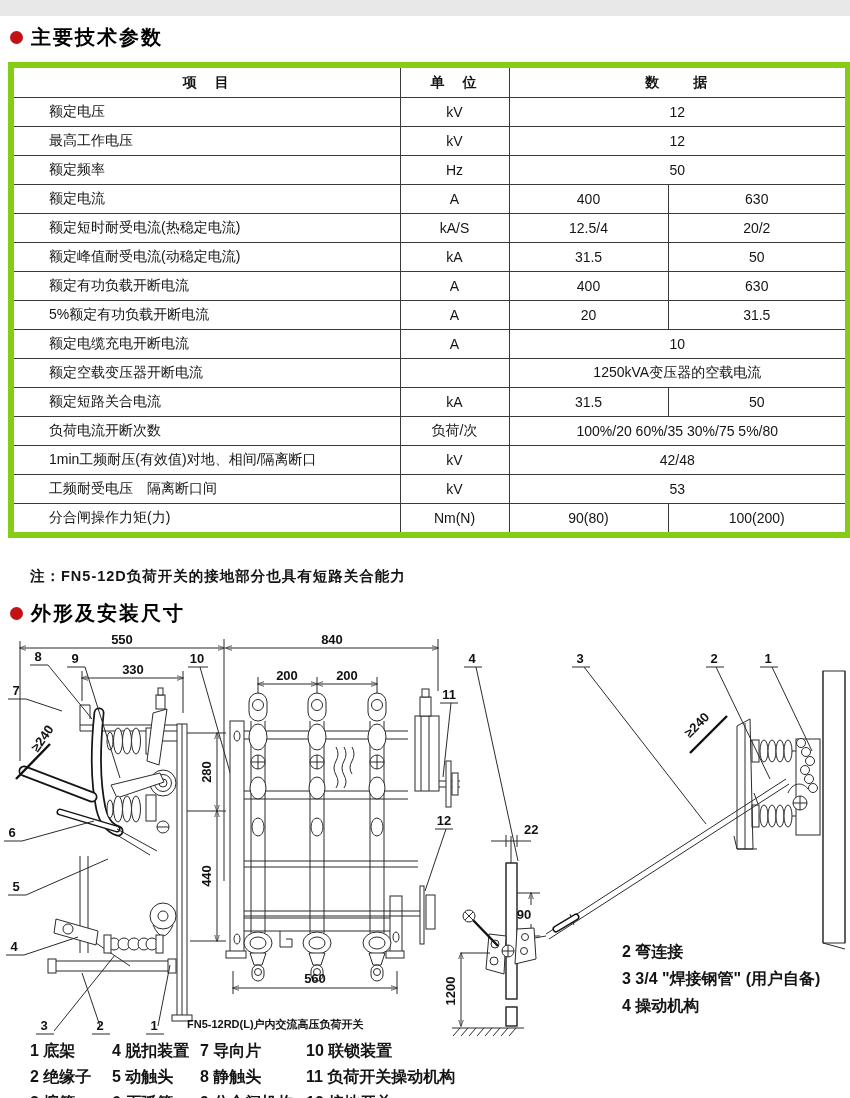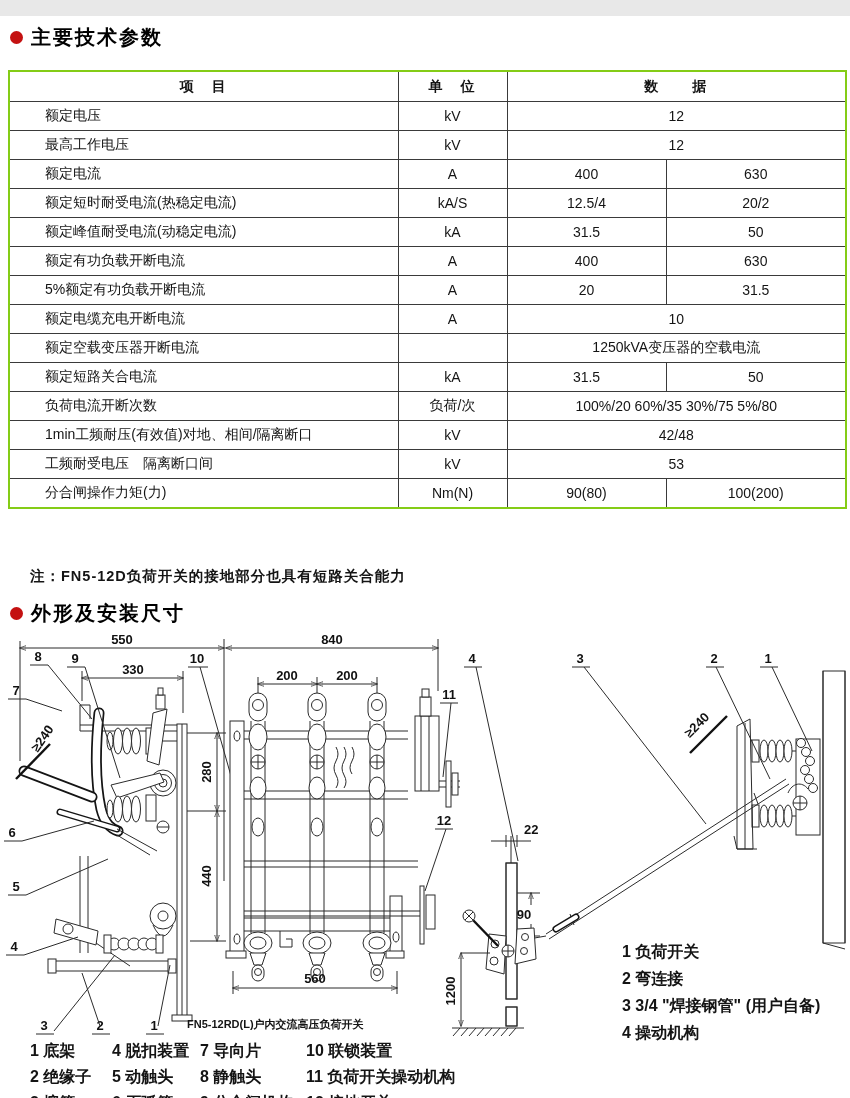--- a/index.html
+++ b/index.html
@@ -1,22 +1,22 @@
 <!DOCTYPE html>
 <html><head>
 <meta charset="utf-8">
 <style>
   html,body{margin:0;padding:0;background:#e8e8e8}
   .page{position:relative;width:850px;height:1098px;background:#ffffff;
         font-family:"Liberation Sans","DejaVu Sans",sans-serif;color:#141414;overflow:hidden;margin:16px auto}
   .sec-title{position:absolute;display:flex;align-items:center;gap:8px;
              font-weight:bold;font-size:20px;color:#000;letter-spacing:2px}
   .dot{width:13px;height:13px;border-radius:50%;background:#c41111;flex:0 0 auto}
-  table.params{position:absolute;left:8px;top:54px;width:837px;border-collapse:collapse;
-               table-layout:fixed;border:2px solid #84cc16}
+  table.params{position:absolute;left:8px;top:46px;width:837px;border-collapse:collapse;
+               table-layout:fixed;border:6px solid #84cc16}
   .params th,.params td{border:1px solid #3a3a3a;font-size:14px;height:28px;
                padding:0 2px;text-align:center;font-weight:normal;overflow:hidden;white-space:nowrap}
   .params th{font-weight:bold;height:29px;letter-spacing:2px}
   .params td.item{text-align:left;padding-left:35px}
   .note{position:absolute;left:30px;top:551px;font-size:14.5px;font-weight:bold;letter-spacing:1px}
   .caption{position:absolute;left:187px;top:1001px;font-size:11px;font-weight:bold;white-space:nowrap}
   .legL{position:absolute;left:0;top:1022px;width:600px;height:76px;font-size:16px;font-weight:bold}
   .legL .col{position:absolute;top:0}
   .legL .col .li{line-height:26px;white-space:nowrap}
   .legR{position:absolute;left:622px;top:922px;font-size:16px;font-weight:bold}
@@ -61,20 +61,25 @@
     <tbody>
         <tr>
           <td class="item">额定电压</td>
           <td>kV</td>
           <td colspan="2">12</td>
         </tr>
         <tr>
           <td class="item">最高工作电压</td>
           <td>kV</td>
           <td colspan="2">12</td>
+        </tr>
+        <tr>
+          <td class="item">额定频率</td>
+          <td>Hz</td>
+          <td colspan="2">50</td>
         </tr>
         <tr>
           <td class="item">额定电流</td>
           <td>A</td>
           <td>400</td>
           <td>630</td>
         </tr>
         <tr>
           <td class="item">额定短时耐受电流(热稳定电流)</td>
           <td>kA/S</td>
@@ -496,19 +501,18 @@
         <div class="li">9 分合闸机构</div>
       </div>
     <div class="col" style="left:306px">
         <div class="li">10 联锁装置</div>
         <div class="li">11 负荷开关操动机构</div>
         <div class="li">12 接地开关</div>
       </div>
   </div>
 
   <div class="legR">
-      <div class="li">1 负荷开关</div>
       <div class="li">2 弯连接</div>
       <div class="li">3 3/4 "焊接钢管" (用户自备)</div>
       <div class="li">4 操动机构</div>
     </div>
 
 </div>
 
 </body></html>

